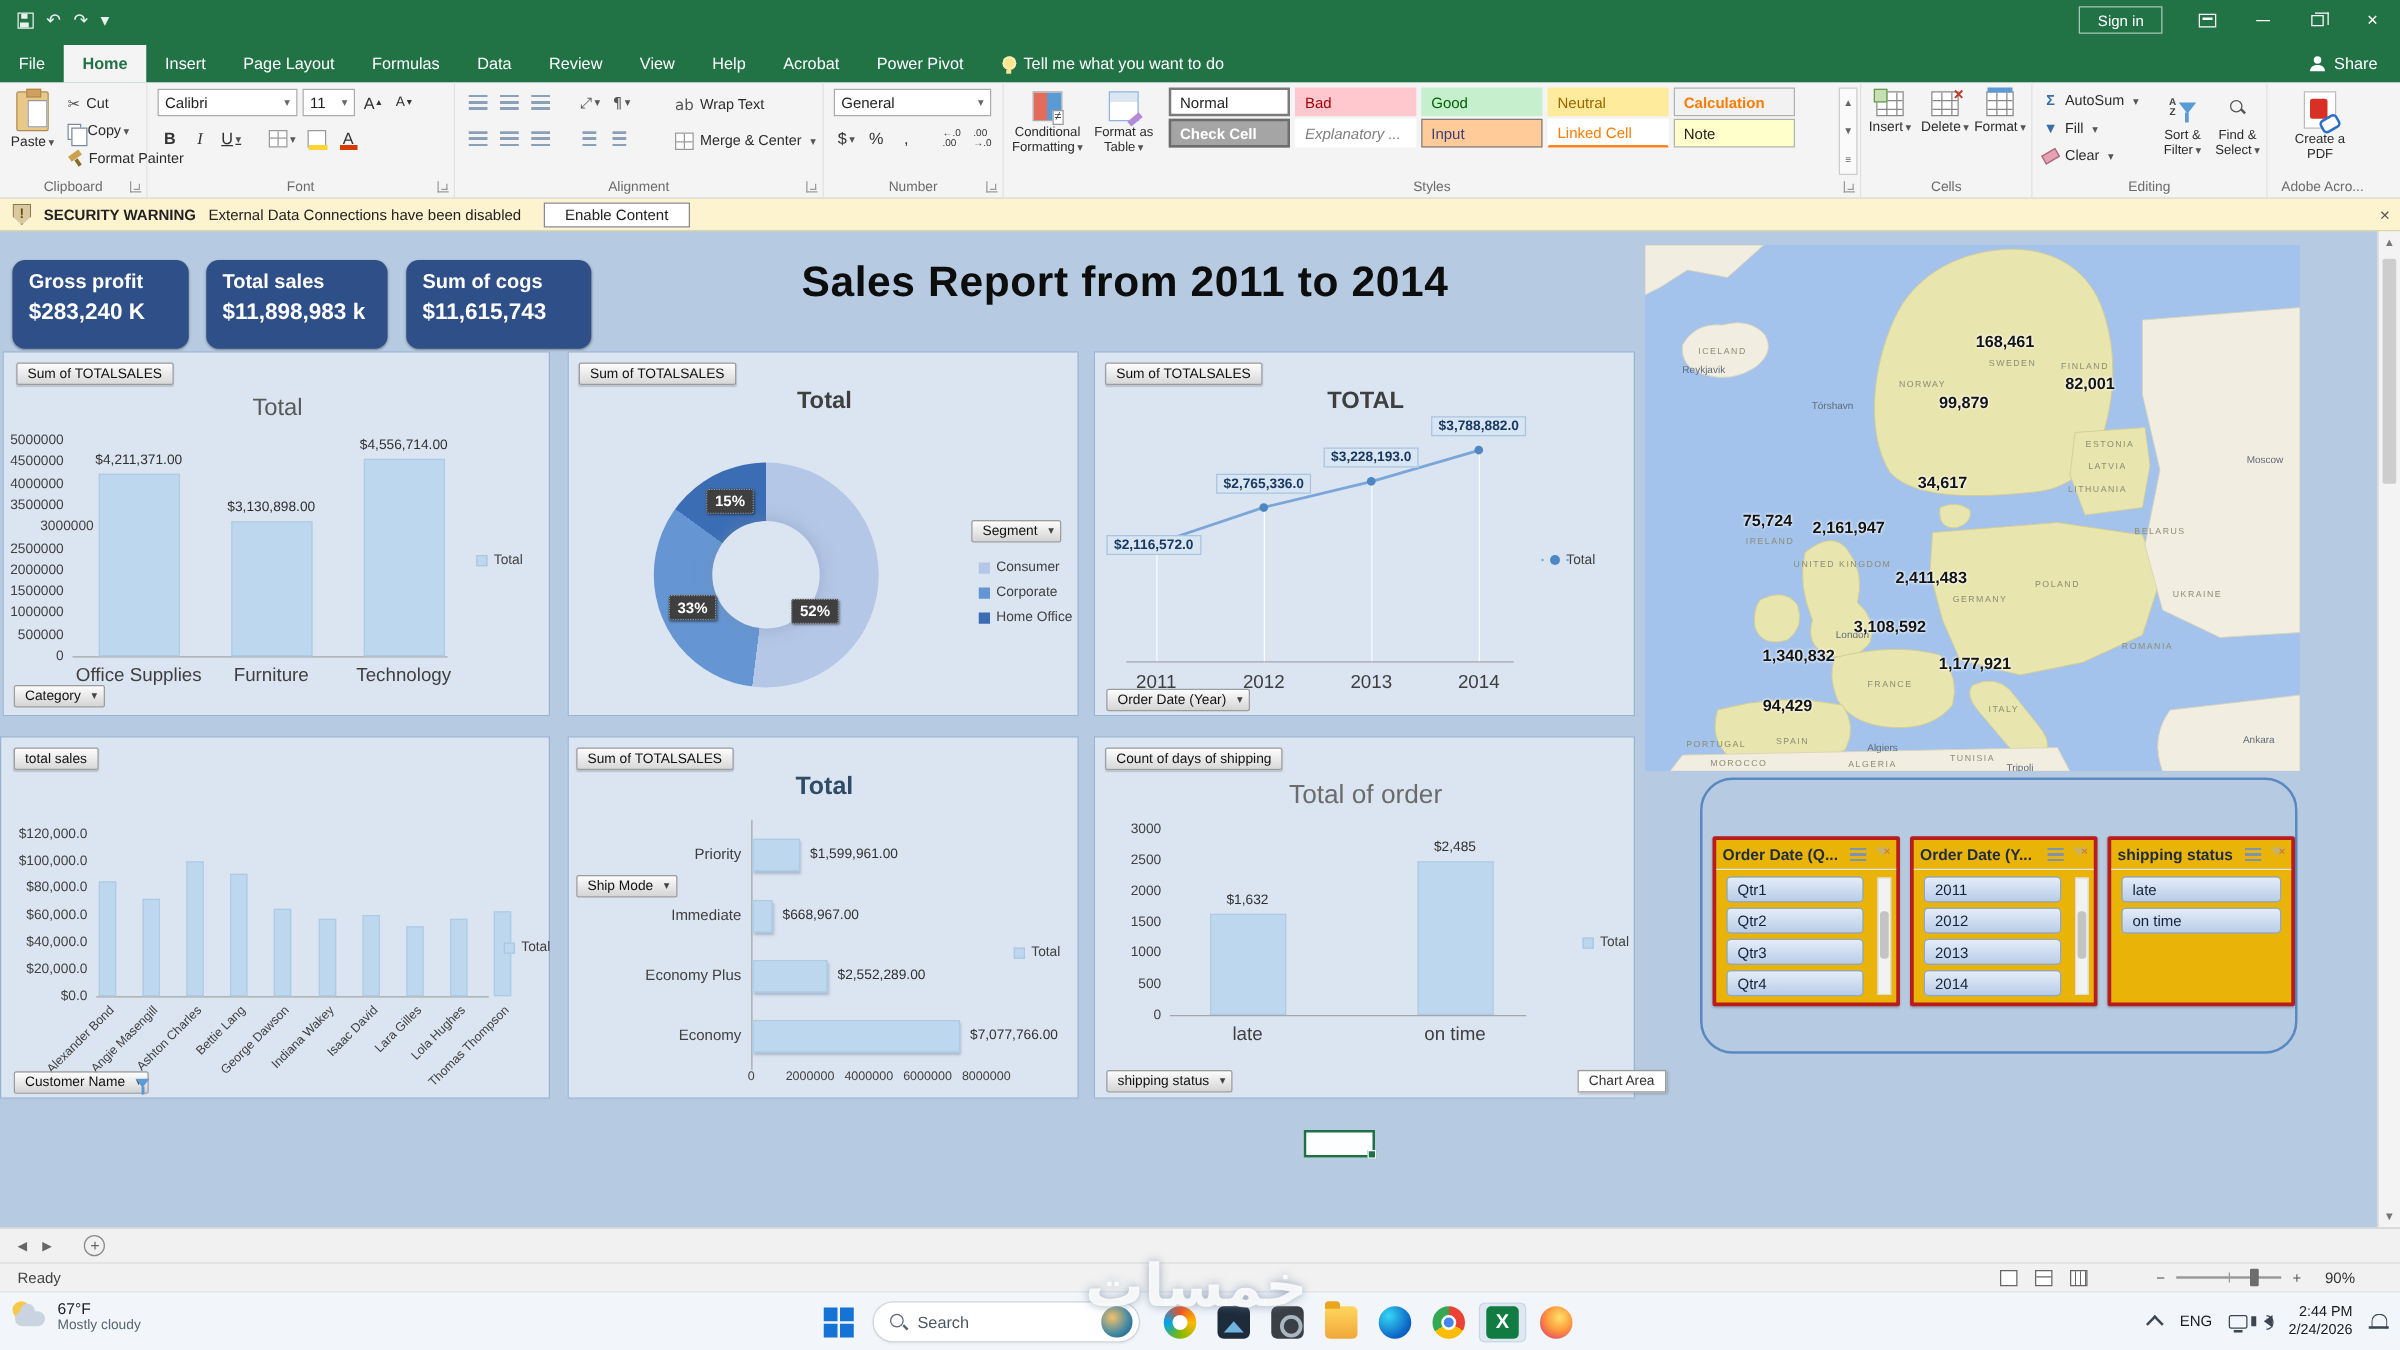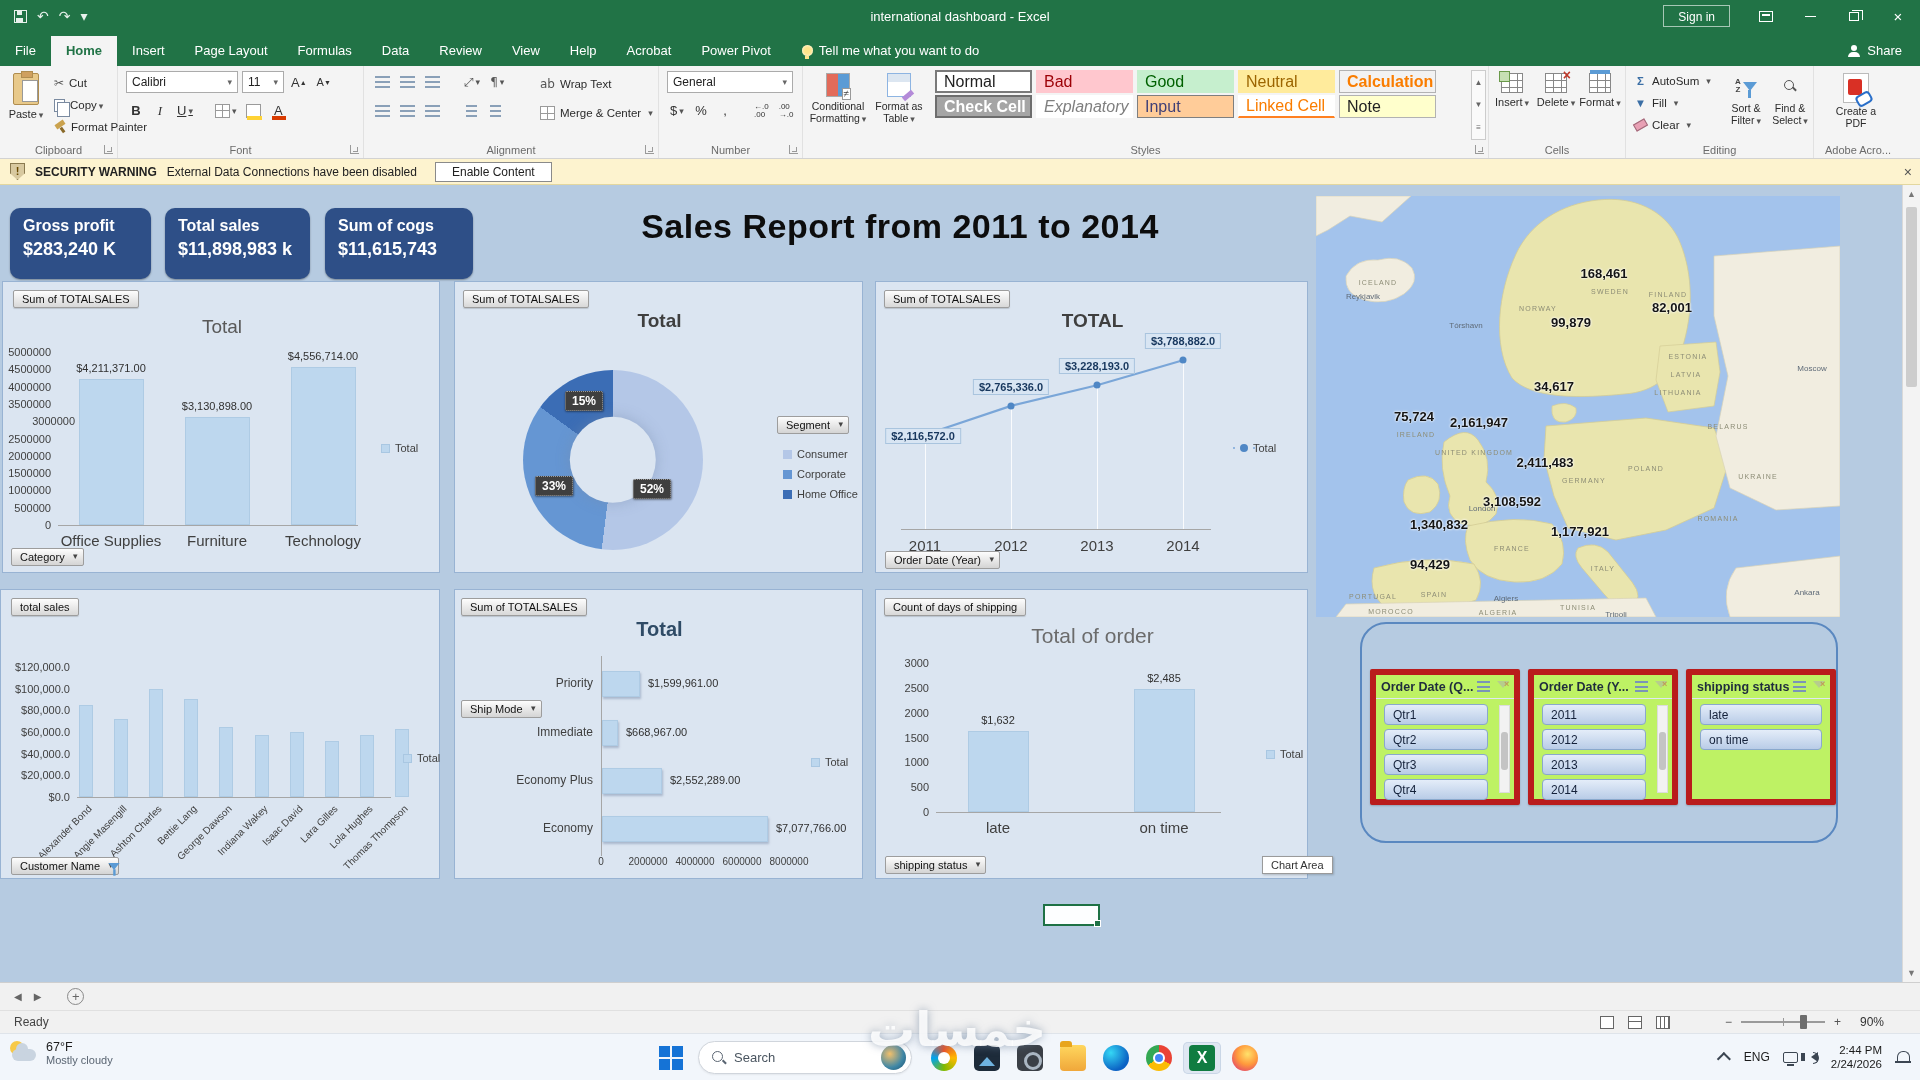--- a/index.html
+++ b/index.html
@@ -73,21 +73,21 @@
   .ic-grid{width:15px;height:14px;border:1px solid #9a9a9a;background:
      linear-gradient(#9a9a9a,#9a9a9a) 50% 0/1px 100% no-repeat,
      linear-gradient(#9a9a9a,#9a9a9a) 0 50%/100% 1px no-repeat,#fff;}
   .ic-cf{width:24px;height:24px;border:1px solid #aaa;background:
      linear-gradient(90deg,#e26b5a 0 11px,#5b9bd5 11px 24px),#fff;position:relative;}
   .ic-cf:after{content:"≠";position:absolute;right:-2px;bottom:-4px;background:#fff;border:1px solid #999;font-size:10px;line-height:10px;padding:0 1px;color:#444;}
   .ic-fat{width:24px;height:24px;border:1px solid #8db4e2;background:
      linear-gradient(#dce6f1 0 8px,#fff 8px),
      repeating-linear-gradient(90deg,transparent 0 7px,#8db4e2 7px 8px);position:relative;}
   .ic-fat:after{content:"";position:absolute;right:-4px;bottom:-2px;width:12px;height:5px;background:#b48ad8;transform:rotate(-40deg);}
-  .stylecell{width:97px;height:23px;margin:1px 2px;font-size:16px;display:flex;align-items:center;padding:0 7px;color:#222;border:1px solid transparent;white-space:nowrap;overflow:hidden;}
+  .stylecell{width:97px;height:23px;margin:1px 2px;font-size:12px;display:flex;align-items:center;padding:0 7px;color:#222;border:1px solid transparent;white-space:nowrap;overflow:hidden;}
   .st0{background:#fff;border:2px solid #7a7a7a;font-weight:400;}
   .st1{background:#ffc7ce;color:#9c0006;}
   .st2{background:#c6efce;color:#006100;}
   .st3{background:#ffeb9c;color:#9c6500;}
   .st4{background:#f2f2f2;color:#fa7d00;border:1px solid #b2b2b2;font-weight:bold;}
   .st5{background:#a5a5a5;color:#fff;border:2px solid #6d6d6d;font-weight:bold;}
   .st6{background:#fff;color:#7f7f7f;font-style:italic;}
   .st7{background:#ffcc99;color:#3f3f76;border:1px solid #7f7f7f;}
   .st8{background:#fff;color:#fa7d00;border-bottom:2px solid #ff8021;}
   .st9{background:#ffffcc;border:1px solid #b2b2b2;}
@@ -165,21 +165,21 @@
 
   
   .mapbox{position:absolute;overflow:hidden;background:#a3c3ec;}
   .mval{position:absolute;transform:translate(-50%,-50%);font-size:13px;font-weight:bold;color:#141414;white-space:nowrap;
     text-shadow:0 0 2px #fff,0 0 3px #fff;z-index:3;}
   .mcountry{position:absolute;transform:translate(-50%,-50%);font-size:7px;letter-spacing:1.2px;color:#8d8d76;white-space:nowrap;z-index:2;}
   .mcity{position:absolute;transform:translate(-50%,-50%);font-size:8px;color:#5f6b78;white-space:nowrap;z-index:2;}
 
   
   .slicer-wrap{position:absolute;border:2px solid #5a88c0;border-radius:26px;}
-  .slicer{position:absolute;top:45px;width:150px;height:136px;background:#bef264;border:6px solid #b91c1c;border-radius:2px;box-shadow:0 1px 2px rgba(0,0,0,.2);}
+  .slicer{position:absolute;top:45px;width:150px;height:136px;background:#eab308;border:3px solid #b91c1c;border-radius:2px;box-shadow:0 1px 2px rgba(0,0,0,.2);}
   .sl-head{display:flex;align-items:center;height:24px;padding:0 5px;font-size:12.5px;font-weight:bold;color:#1f2c3d;border-bottom:1px solid #dfe8f2;}
   .sl-ics{margin-left:auto;display:flex;gap:7px;}
   .ic-msel{width:13px;height:12px;background:repeating-linear-gradient(#7a94b8 0 2px,transparent 2px 4.5px);}
   .ic-clrf{width:0;height:0;border-left:6px solid transparent;border-right:6px solid transparent;border-top:7px solid #b0b0b0;position:relative;opacity:.55;}
   .ic-clrf:after{content:"×";position:absolute;left:1px;top:-9px;color:#c0504d;font-size:9px;font-weight:bold;}
   .sl-item{height:21px;border-radius:4px;border:1px solid #8aa8cc;background:linear-gradient(#e4edf9,#b9cce7);
     font-size:12px;color:#14213a;display:flex;align-items:center;padding:0 8px;margin:4px 6px 0 6px;}
   .sl-track{position:absolute;right:4px;top:30px;bottom:6px;width:11px;background:#f2f2f2;border:1px solid #dcdcdc;}
   .sl-thumb{position:absolute;left:1px;top:26px;width:7px;height:38px;background:#c4c4c4;border-radius:3px;}
 
@@ -259,21 +259,20 @@
 
 <div class="screen">
 
   <div class="titlebar">
     <div class="qat">
       <span class="ic-save"></span>
       <span class="g">↶</span>
       <span class="g">↷</span>
       <span class="g">▾</span>
     </div>
-    <div class="tb-title">international dashboard - Excel</div>
     <div class="tb-right">
       <span class="signin">Sign in</span>
       <span class="wbtn">
           <span class="ic-ribdisp"></span>
         </span>
       <span class="wbtn">
           <span class="ic-min"></span>
         </span>
       <span class="wbtn">
           <span class="ic-max"></span>

